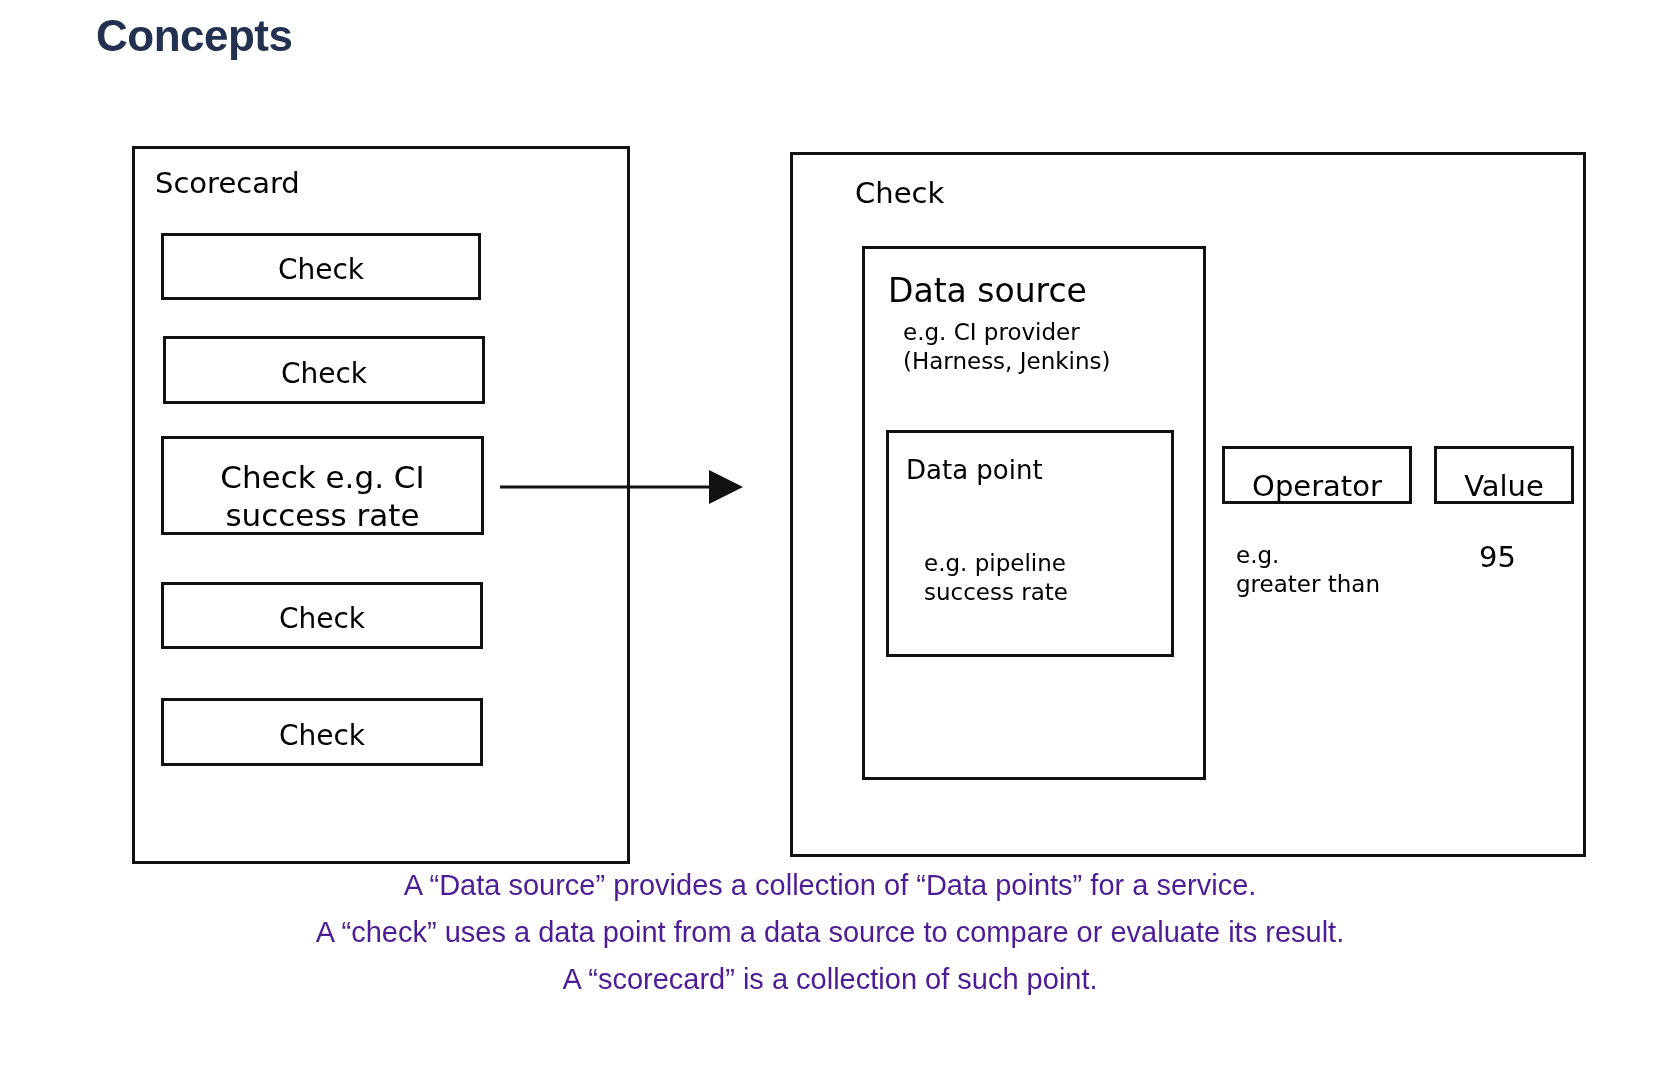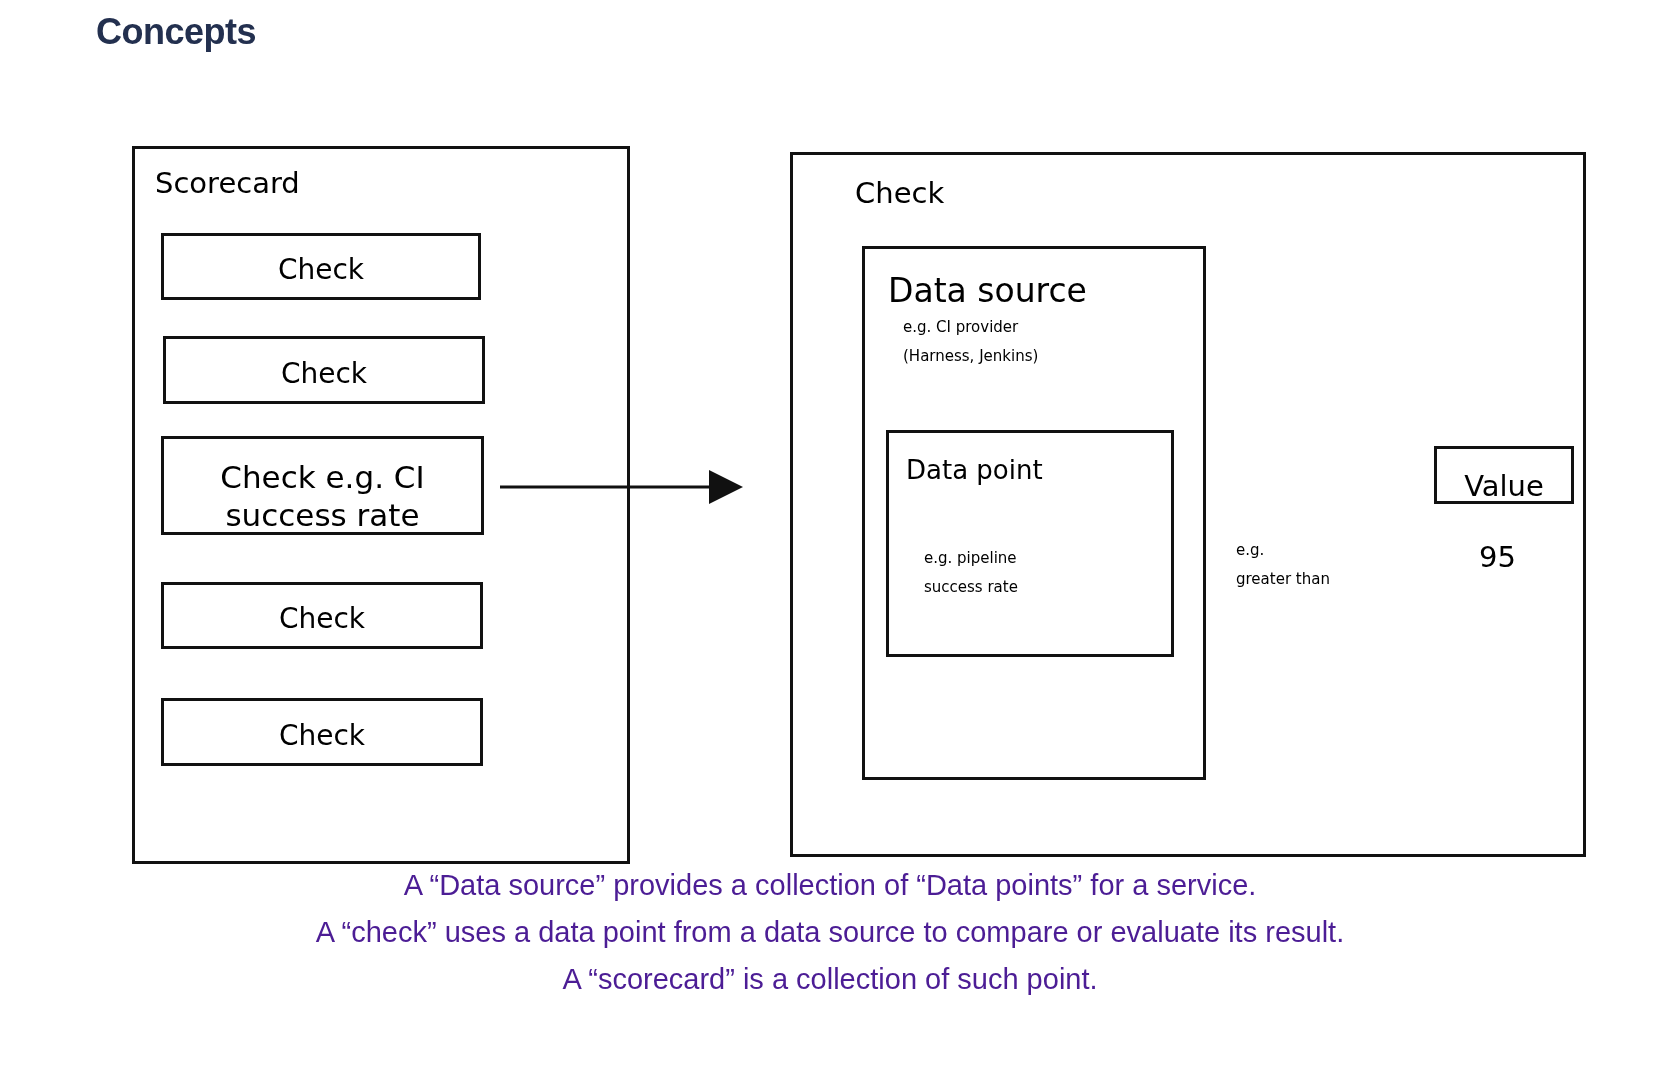--- a/index.html
+++ b/index.html
@@ -14,21 +14,21 @@
     overflow: hidden;
     font-family: "DejaVu Sans", sans-serif;
   }
 
   
   #page-title {
     position: absolute;
     left: 96px;
     top: 12px;
     font-family: "Liberation Sans", sans-serif;
-    font-size: 36px;
+    font-size: 44px;
     font-weight: bold;
     color: #23304f;
     letter-spacing: -0.5px;
     line-height: 1.1;
   }
 
   
   #diagram {
     position: absolute;
     left: 0;
@@ -59,21 +59,21 @@
     font-size: 29px;
   }
   .hand-label {
     font-size: 28px;
   }
   .hand-big {
     font-size: 31px;
     margin-top: 9px;
   }
   .hand-small {
-    font-size: 15px;
+    font-size: 23px;
   }
   .center {
     text-align: center;
     width: 100%;
     left: 0;
   }
 
   
   #arrow-svg {
     position: absolute;
@@ -148,20 +148,23 @@
   <div class="hand hand-small" style="left:903px; top:318px;">e.g. CI provider</div>
   <div class="hand hand-small" style="left:903px; top:347px;">(Harness, Jenkins)</div>
 
   <div class="box" style="left:886px; top:430px; width:288px; height:227px; border-width:3px;"></div>
 
   <div class="hand hand-small" style="left:906px; top:455px; font-size:26px;">Data point</div>
 
   <div class="hand hand-small" style="left:924px; top:549px;">e.g. pipeline</div>
   <div class="hand hand-small" style="left:924px; top:578px;">success rate</div>
 
+  <div class="box box-thin" style="left:1222px; top:446px; width:190px; height:58px;">
+    <div class="hand hand-big center" style="top:11px; font-size:29px;">Operator</div>
+  </div>
 
   <div class="hand hand-small" style="left:1236px; top:541px;">e.g.</div>
   <div class="hand hand-small" style="left:1236px; top:570px;">greater than</div>
 
   <div class="box box-thin" style="left:1434px; top:446px; width:140px; height:58px;">
     <div class="hand hand-big center" style="top:11px; font-size:29px;">Value</div>
   </div>
 
   <div class="hand hand-label" style="left:1479px; top:540px; font-size:29px;">95</div>
 

